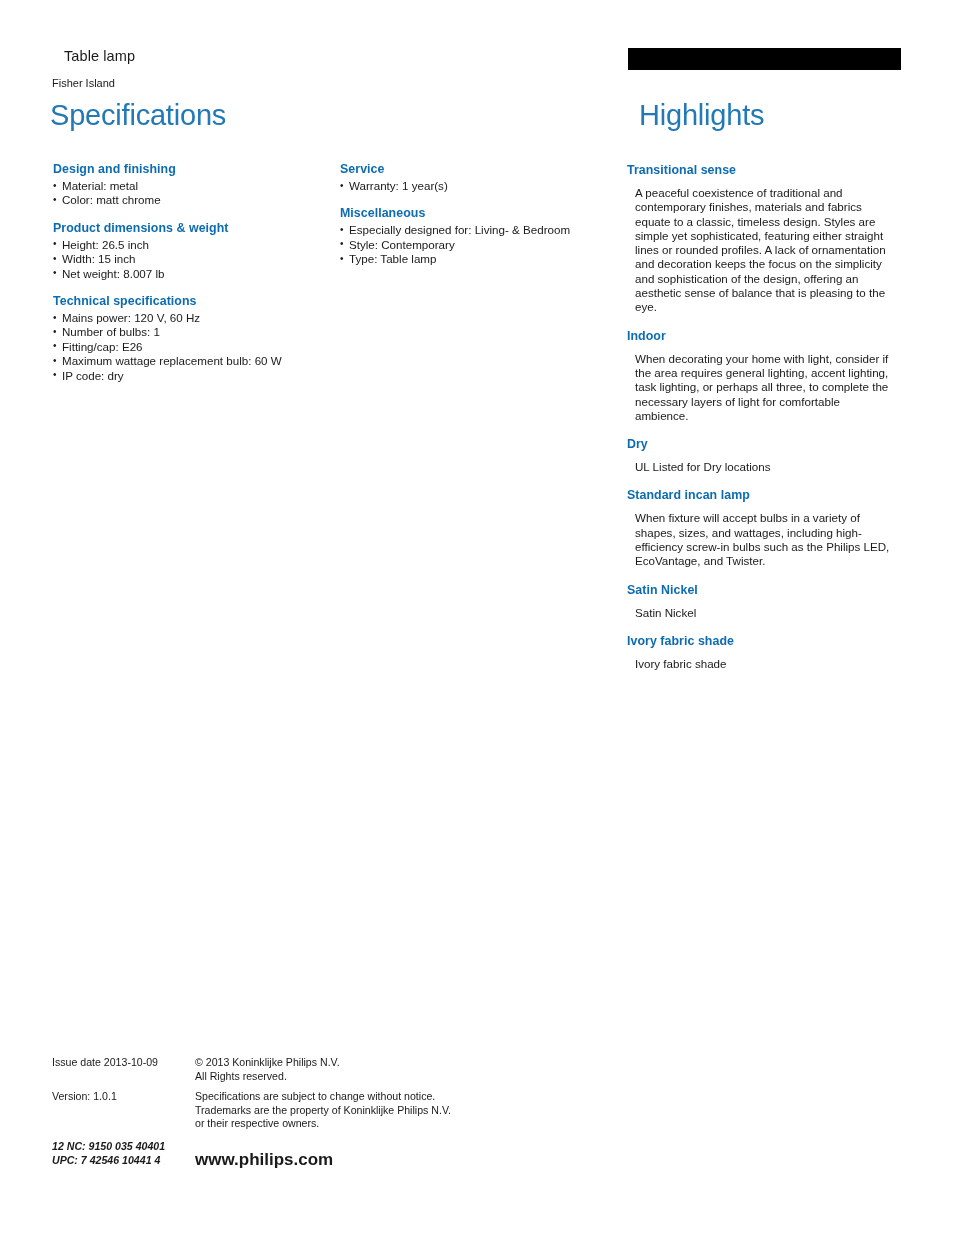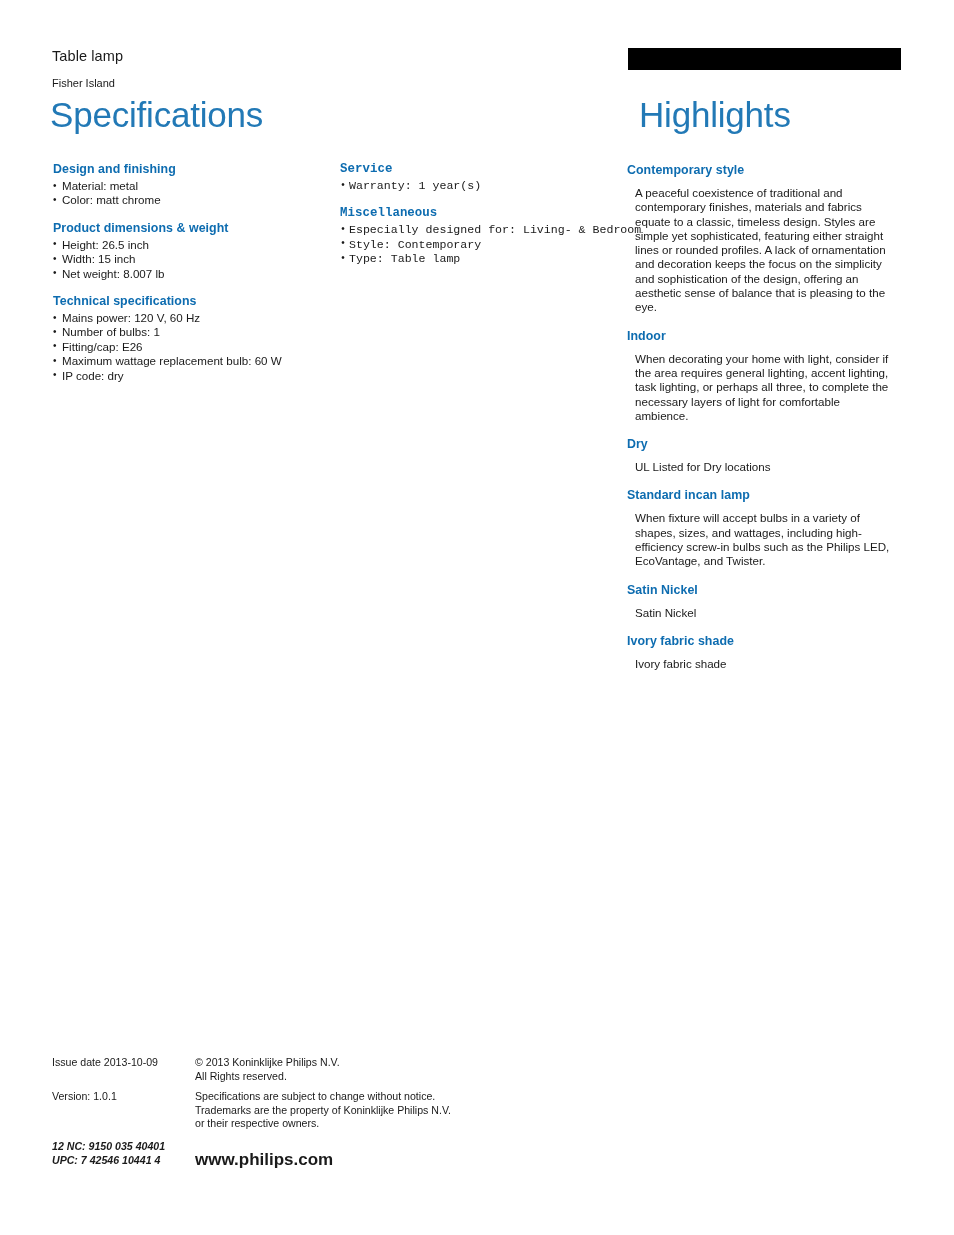--- a/index.html
+++ b/index.html
@@ -30,20 +30,21 @@
     position: absolute;
     left: 52px;
     top: 48px;
     width: 400px;
   }
   .hdr-product {
     font-size: 14.5px;
     line-height: 16px;
     color: #1a1a1a;
     letter-spacing: 0.1px;
+    margin-left: 12px;
   }
   .hdr-model {
     font-size: 11px;
     line-height: 14px;
     color: #1a1a1a;
     margin-top: 12px;
   }
 
   .code-bar {
     position: absolute;
@@ -61,36 +62,36 @@
     line-height: 15px;
     color: #ffffff;
     font-weight: 600;
     letter-spacing: 0.2px;
     margin-top: 41px;
   }
 
   
   .big-title {
     position: absolute;
-    font-size: 35px;
+    font-size: 29px;
     line-height: 40px;
     font-weight: 300;
     color: #2279b6;
     letter-spacing: -0.2px;
   }
   .big-title.left  { left: 50px;  top: 95px; }
   .big-title.right { left: 639px; top: 95px; }
 
   
   .col {
     position: absolute;
     top: 162px;
   }
   .col-spec-1 { left: 53px;  width: 280px; }
-  .col-spec-2 { left: 340px; width: 280px; font-family: Liberation Mono, monospace; }
+  .col-spec-2 { left: 340px; width: 280px; }
   .col-high   { left: 627px; width: 276px; top: 163px; }
 
   .sect { margin-bottom: 13px; }
   .sect:last-child { margin-bottom: 0; }
 
   .sect-head {
     font-size: 12.4px;
     line-height: 15px;
     font-weight: bold;
     color: #0d6cb0;
@@ -217,21 +218,21 @@
         <li>Style: Contemporary</li>
         <li>Type: Table lamp</li>
       </ul>
     </div>
 
   </div>
 
   <div class="col col-high">
 
     <div class="sect">
-      <div class="sect-head">Contemporary style</div>
+      <div class="sect-head">Transitional sense</div>
       <p class="hl-body">A peaceful coexistence of traditional and contemporary finishes, materials and fabrics equate to a classic, timeless design. Styles are simple yet sophisticated, featuring either straight lines or rounded profiles. A lack of ornamentation and decoration keeps the focus on the simplicity and sophistication of the design, offering an aesthetic sense of balance that is pleasing to the eye.</p>
     </div>
 
     <div class="sect">
       <div class="sect-head">Indoor</div>
       <p class="hl-body">When decorating your home with light, consider if the area requires general lighting, accent lighting, task lighting, or perhaps all three, to complete the necessary layers of light for comfortable ambience.</p>
     </div>
 
     <div class="sect">
       <div class="sect-head">Dry</div>

